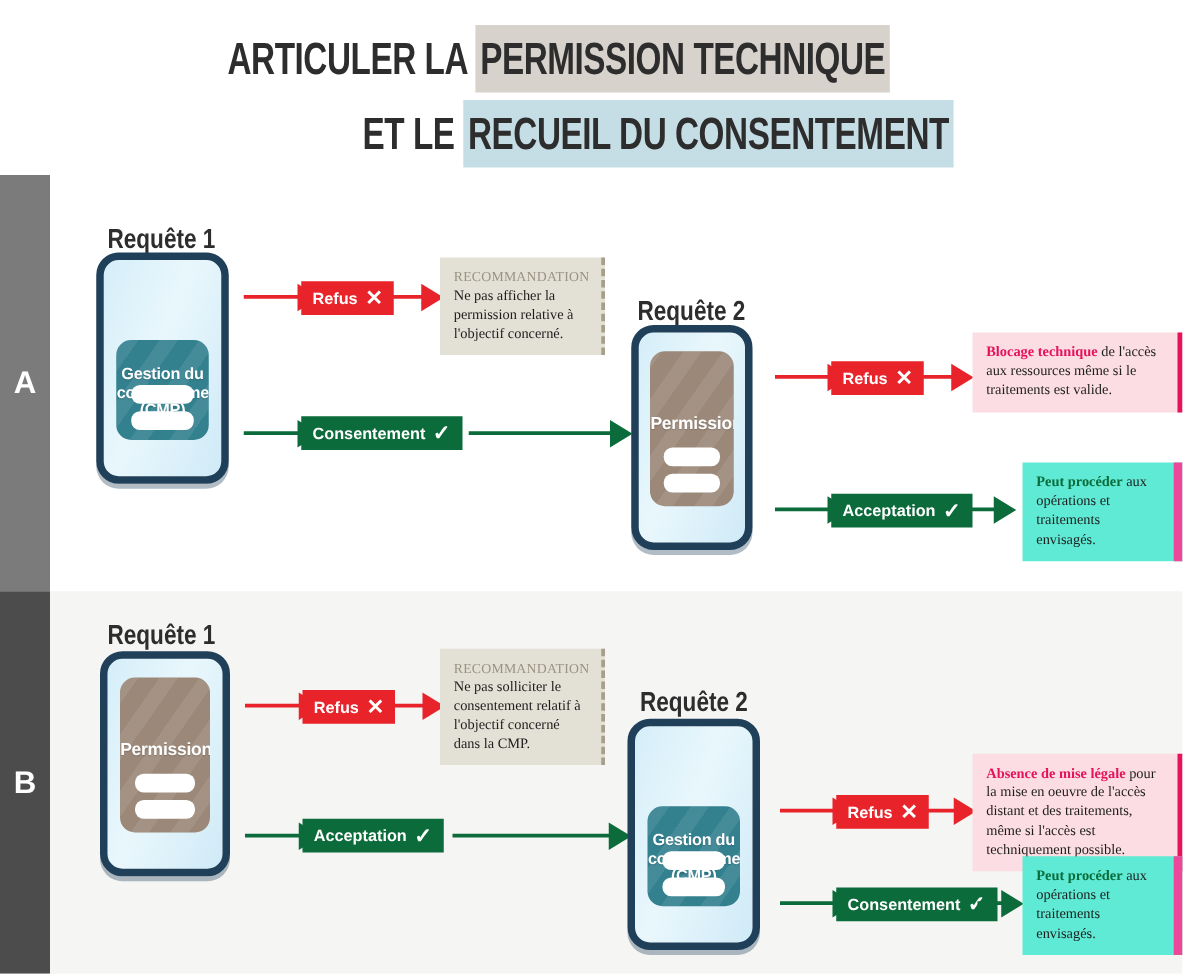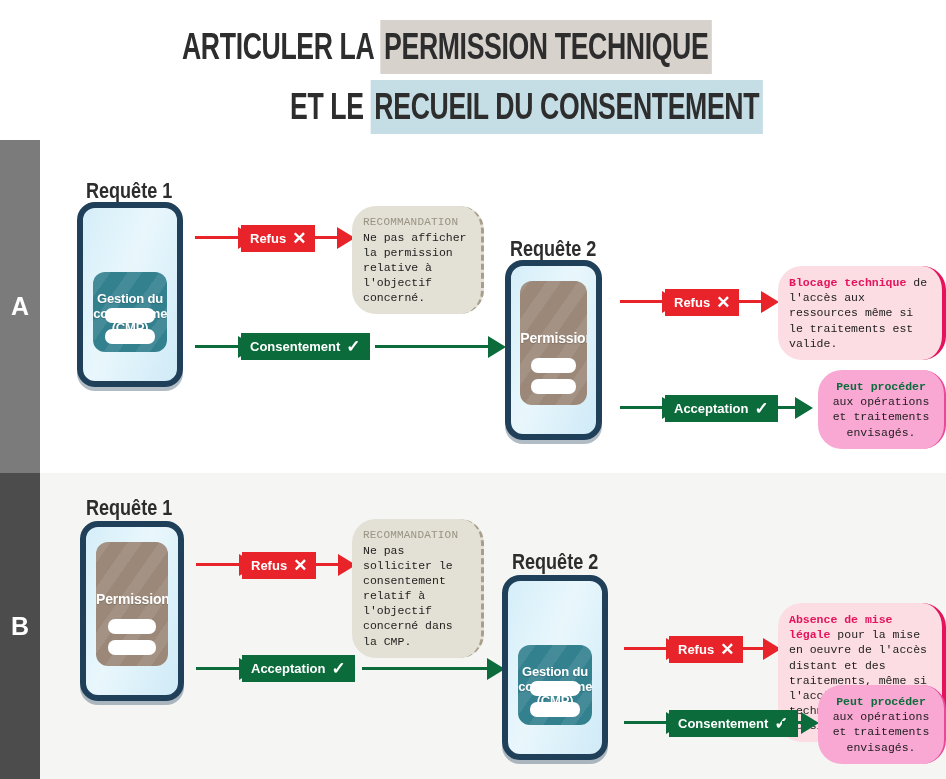--- a/index.html
+++ b/index.html
@@ -70,26 +70,26 @@
   
   .chip { position:absolute; display:flex; align-items:center; gap:6px;
     padding: 5px 9px; color:#fff; font-size: 13px; font-weight: 700;
     font-family:"Liberation Sans","Liberation Sans",sans-serif; white-space:nowrap; }
   .chip.red { background:#e8232a; }
   .chip.green { background:#0b6b3a; }
   .chip .mark { font-size: 17px; font-weight: 700; line-height: 1; }
 
   
   .box { position:absolute; padding: 9px 11px; font-size: 11.5px; line-height: 1.32;
-    color:#1d1d1d; font-family:Liberation Mono, monospace;border-radius:24px; }
+    color:#1d1d1d; font-family:Liberation Serif, serif; }
   .box.reco { background:#e3e0d5; border-right: 3px dashed #a79f8c; }
   .box.reco .kicker { display:block; color:#9a9383; font-size: 11px; letter-spacing:.2px; }
   .box.pink { background:#fbdde3; border-right: 4px solid #e5125c; }
   .box.pink b { color:#e5125c; }
-  .box.green { background:#f9a8d4; border-right: 2px solid #ec4899; text-align: center; }
+  .box.green { background:#5eead4; border-right: 7px solid #ec4899; }
   .box.green b { color:#0b6b3a; }
 </style>
 </head>
 <body>
 
 <div id="root">
 
   <div class="title-area">
     <div class="title-line" id="title1">
       <span class="plain">ARTICULER LA </span><span class="hl-warm">PERMISSION TECHNIQUE</span>

